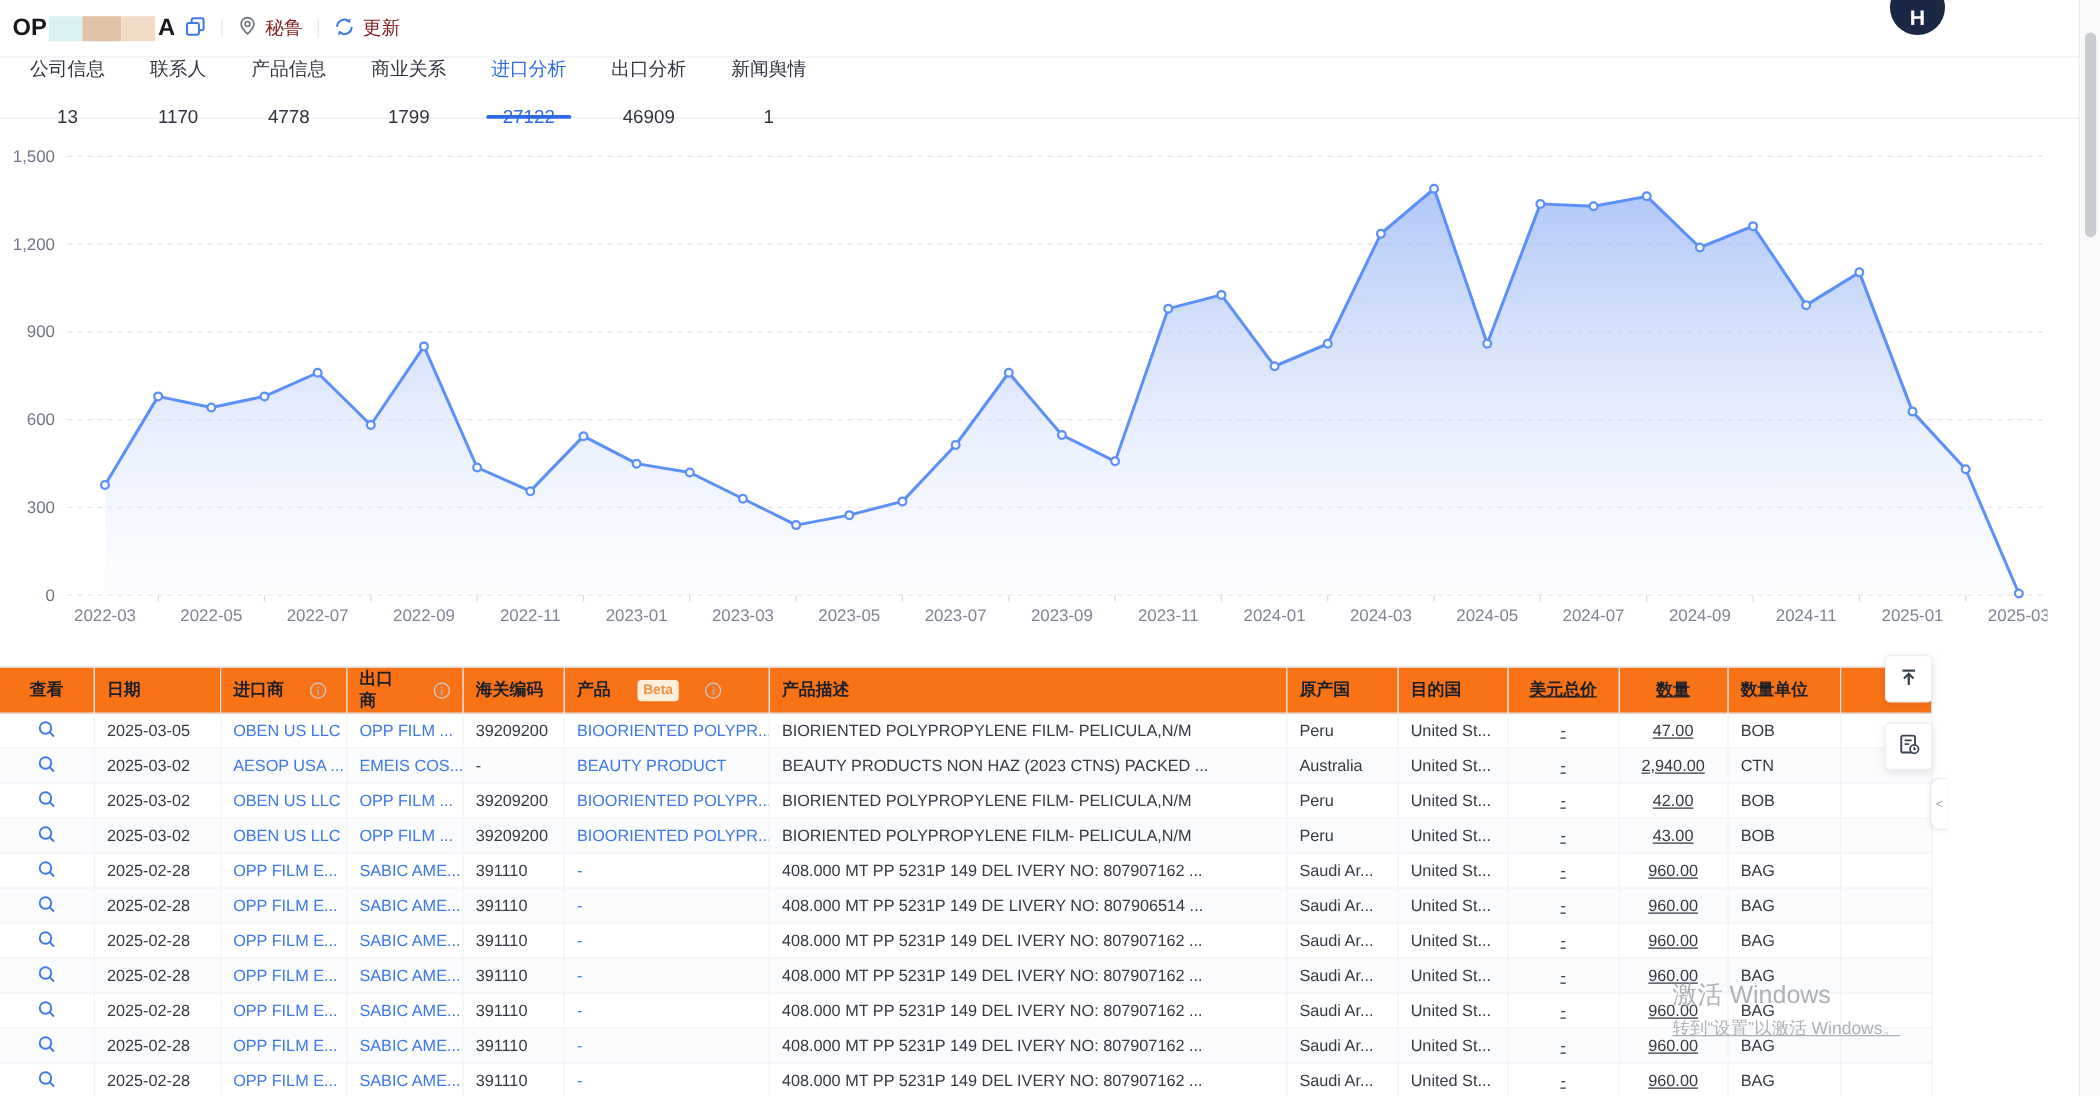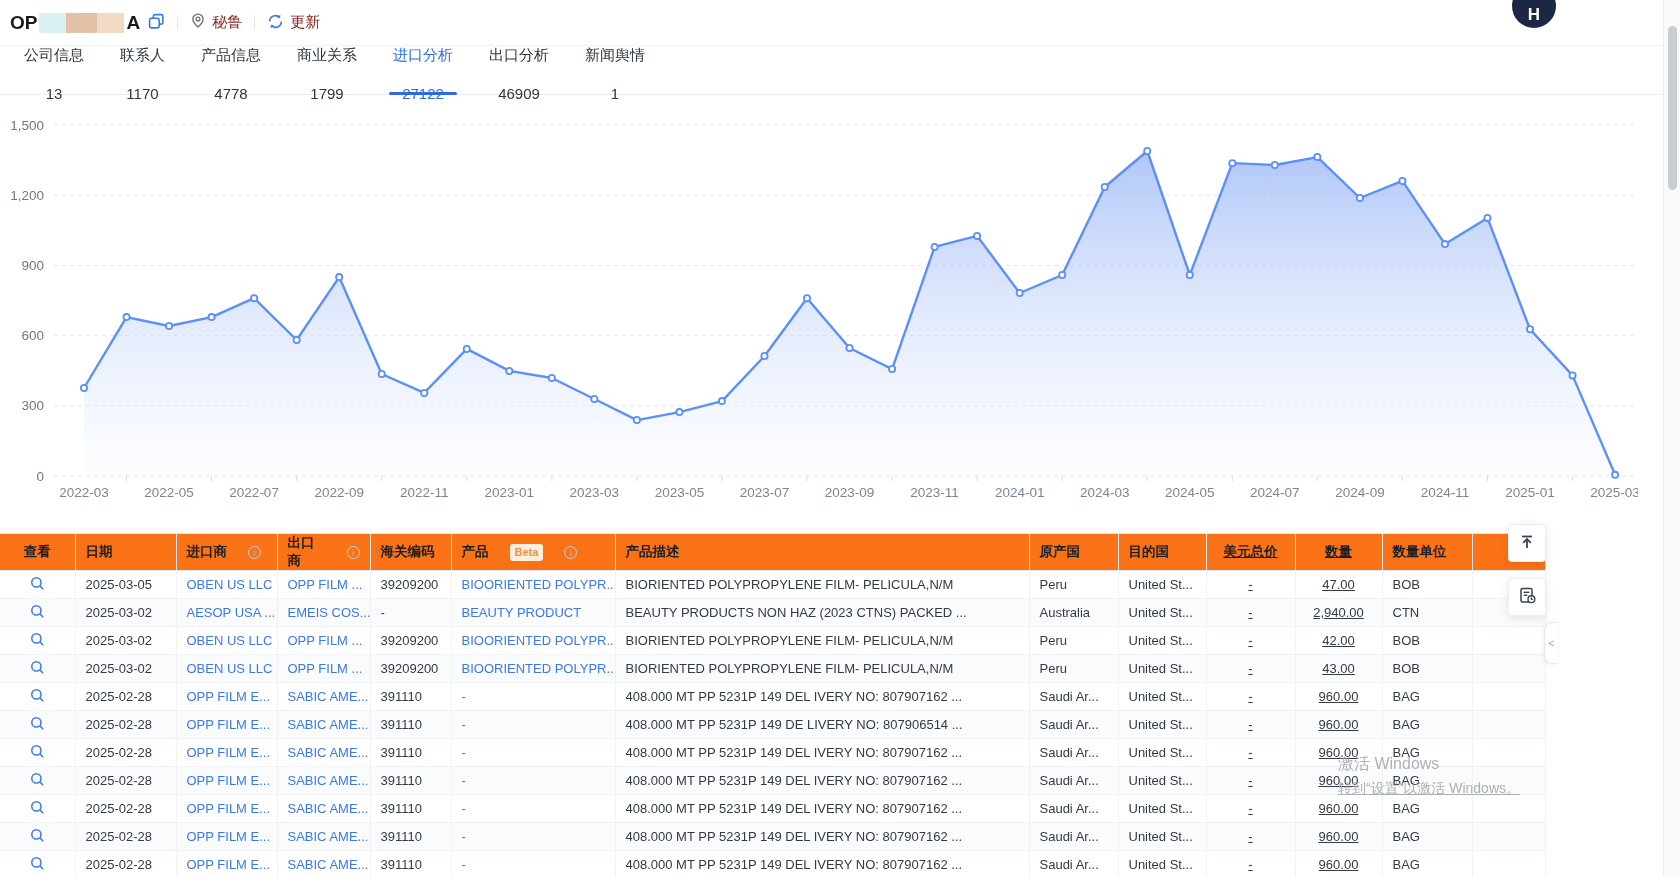--- a/index.html
+++ b/index.html
@@ -58,21 +58,21 @@
   .float-btn { position:absolute; left:1508px; width:38px; height:38px; background:#fff;
     border:1px solid #eceef2; border-radius:4px; box-shadow:0 2px 8px rgba(0,0,0,.10);
     display:flex; align-items:center; justify-content:center; cursor:pointer; }
   #btn-top { top:524px; } #btn-history { top:578px; }
   .collapse-tab { position:absolute; left:1544px; top:622px; width:14px; height:42px;
     background:#fff; border:1px solid #e6e8ee; border-right:none; border-radius:8px 0 0 8px;
     display:flex; align-items:center; justify-content:center; color:#9aa1ad; font-size:10px;
     cursor:pointer; box-shadow:-1px 1px 4px rgba(0,0,0,.06); }
 
   .watermark { position:absolute; left:1338px; top:754px; color:#9fa4a9; opacity:.85; }
-  .watermark .w1 { font-size:16px; }
+  .watermark .w1 { font-size:20px;margin-top:28px; }
   .watermark .w2 { font-size:14px; margin-top:5px;text-decoration:underline; }
 
   .pagebar { position:absolute; right:0; top:0; width:17px; height:877px; background:#fafafa;
     border-left:1px solid #ececec; }
   .pagebar .thumb { position:absolute; left:4px; top:26px; width:9px; height:164px;
     background:#c9cdd2; border-radius:5px; }
 </style>
 </head>
 <body>
 

